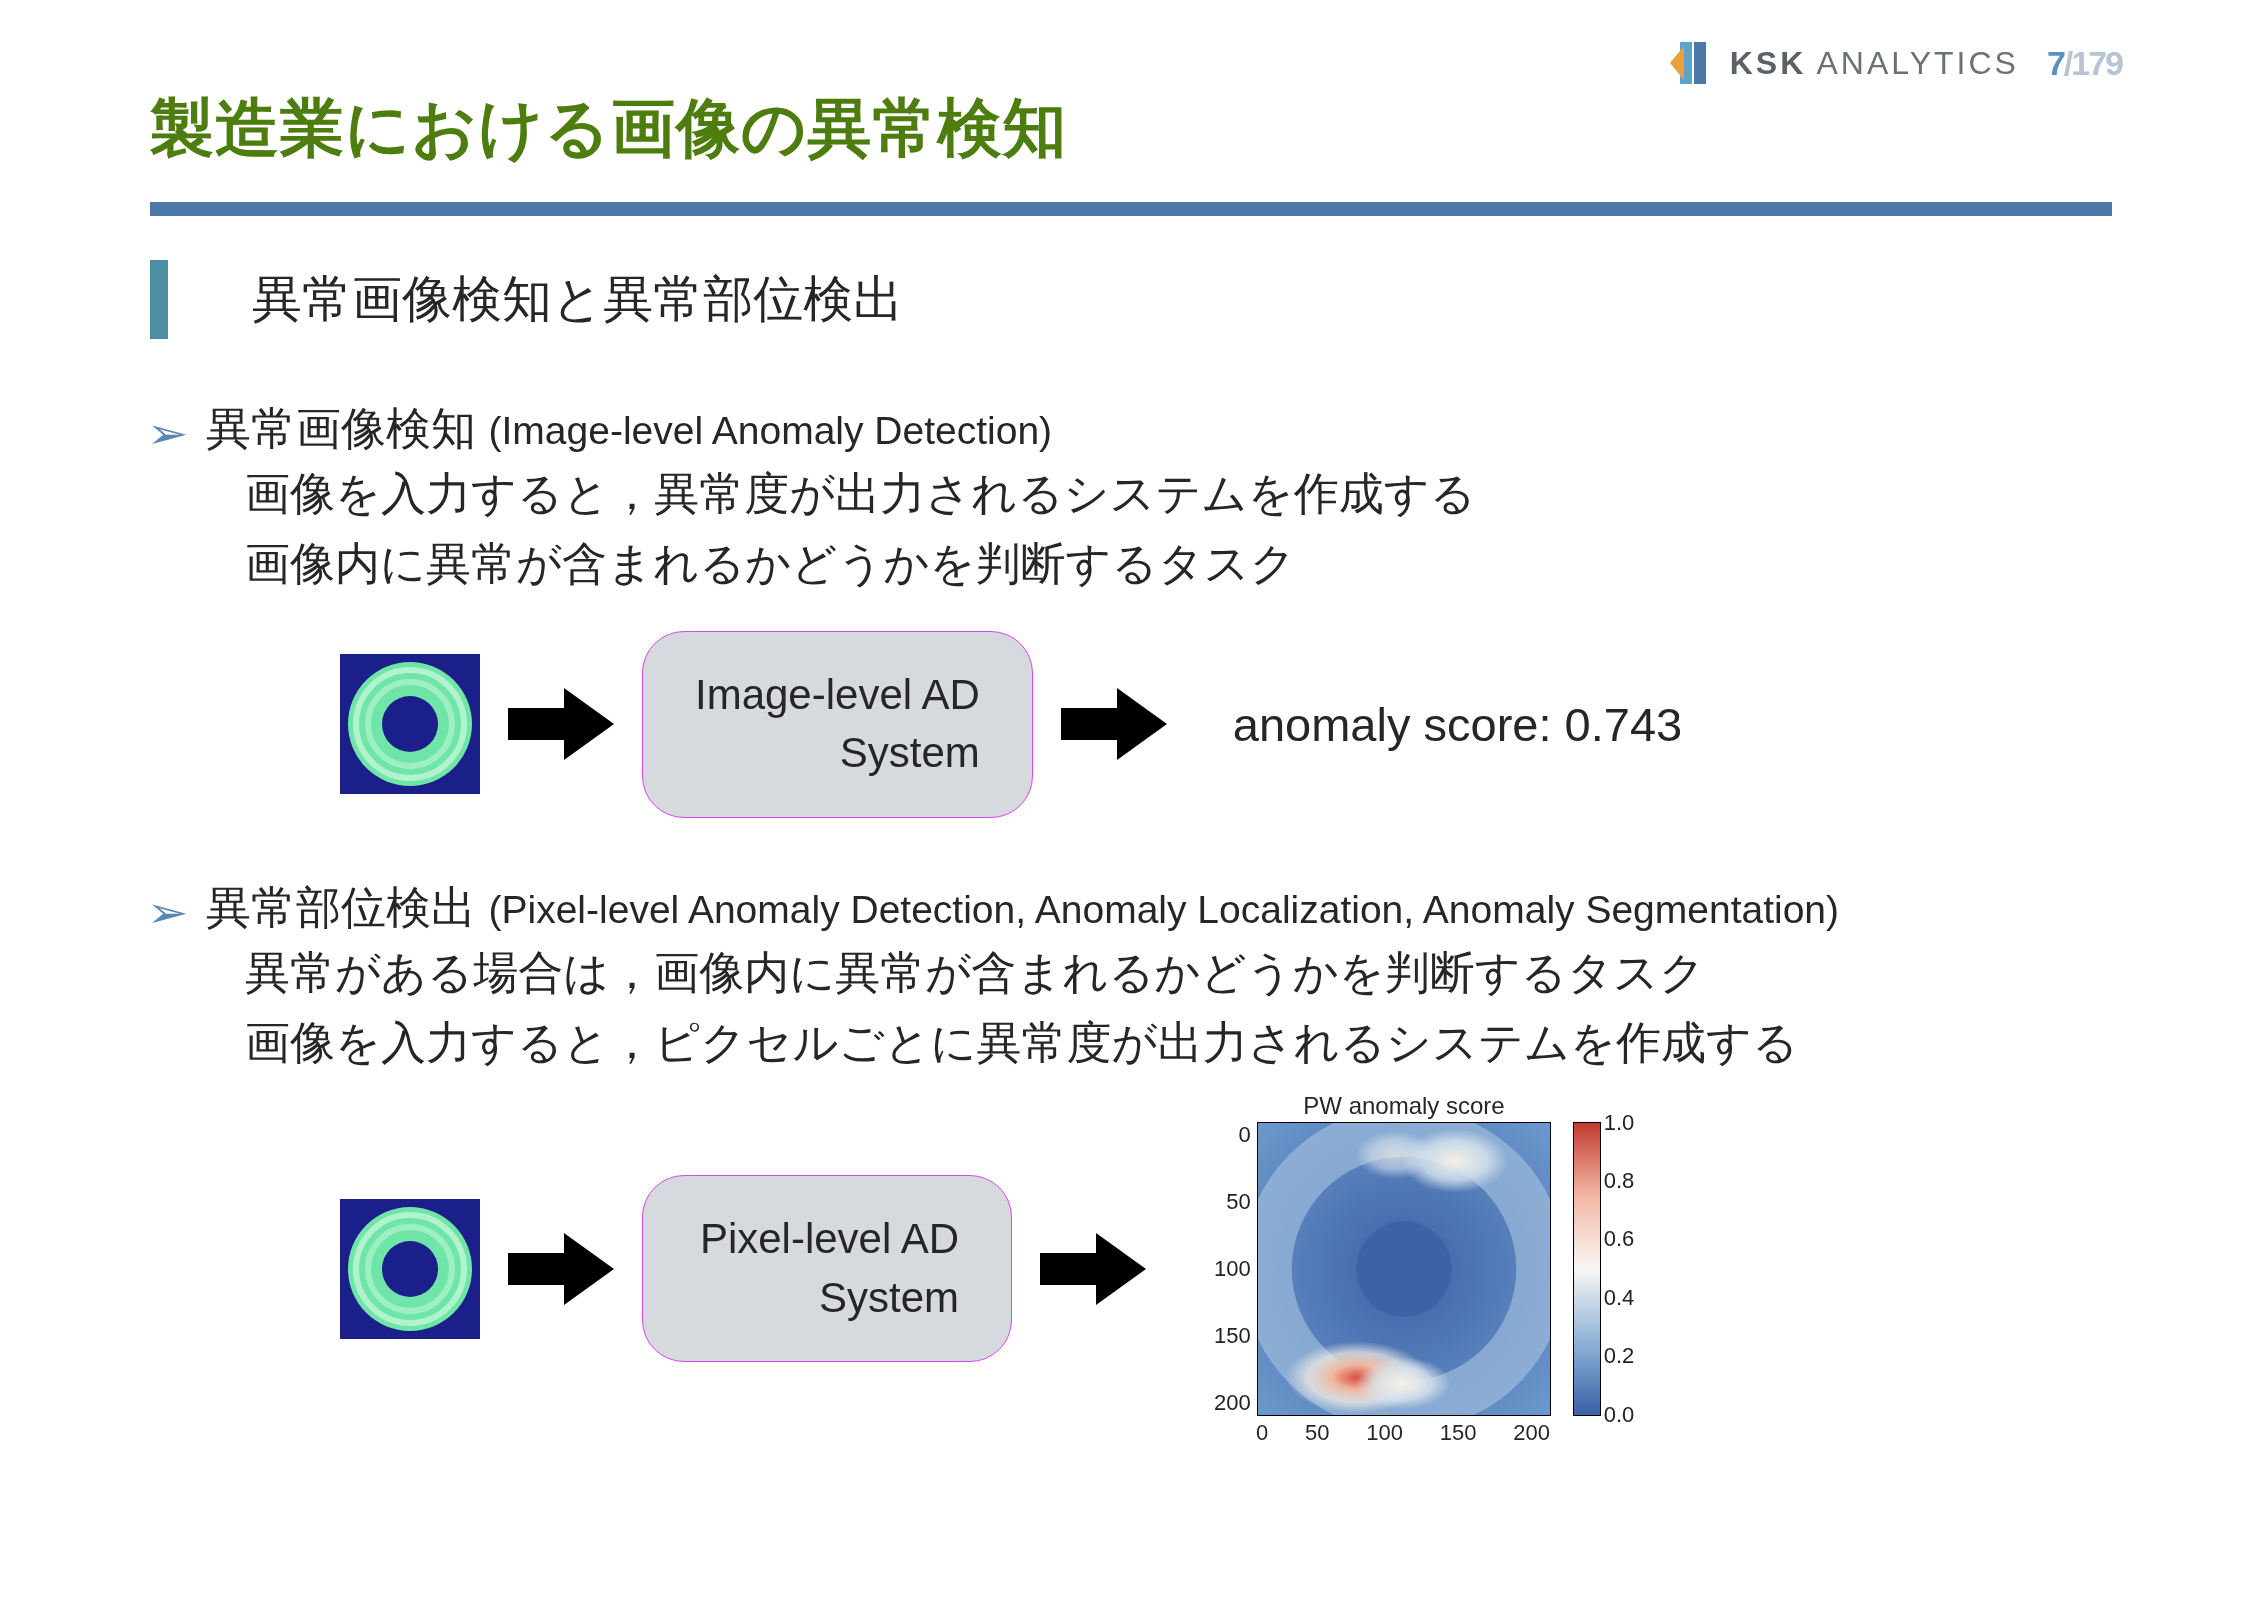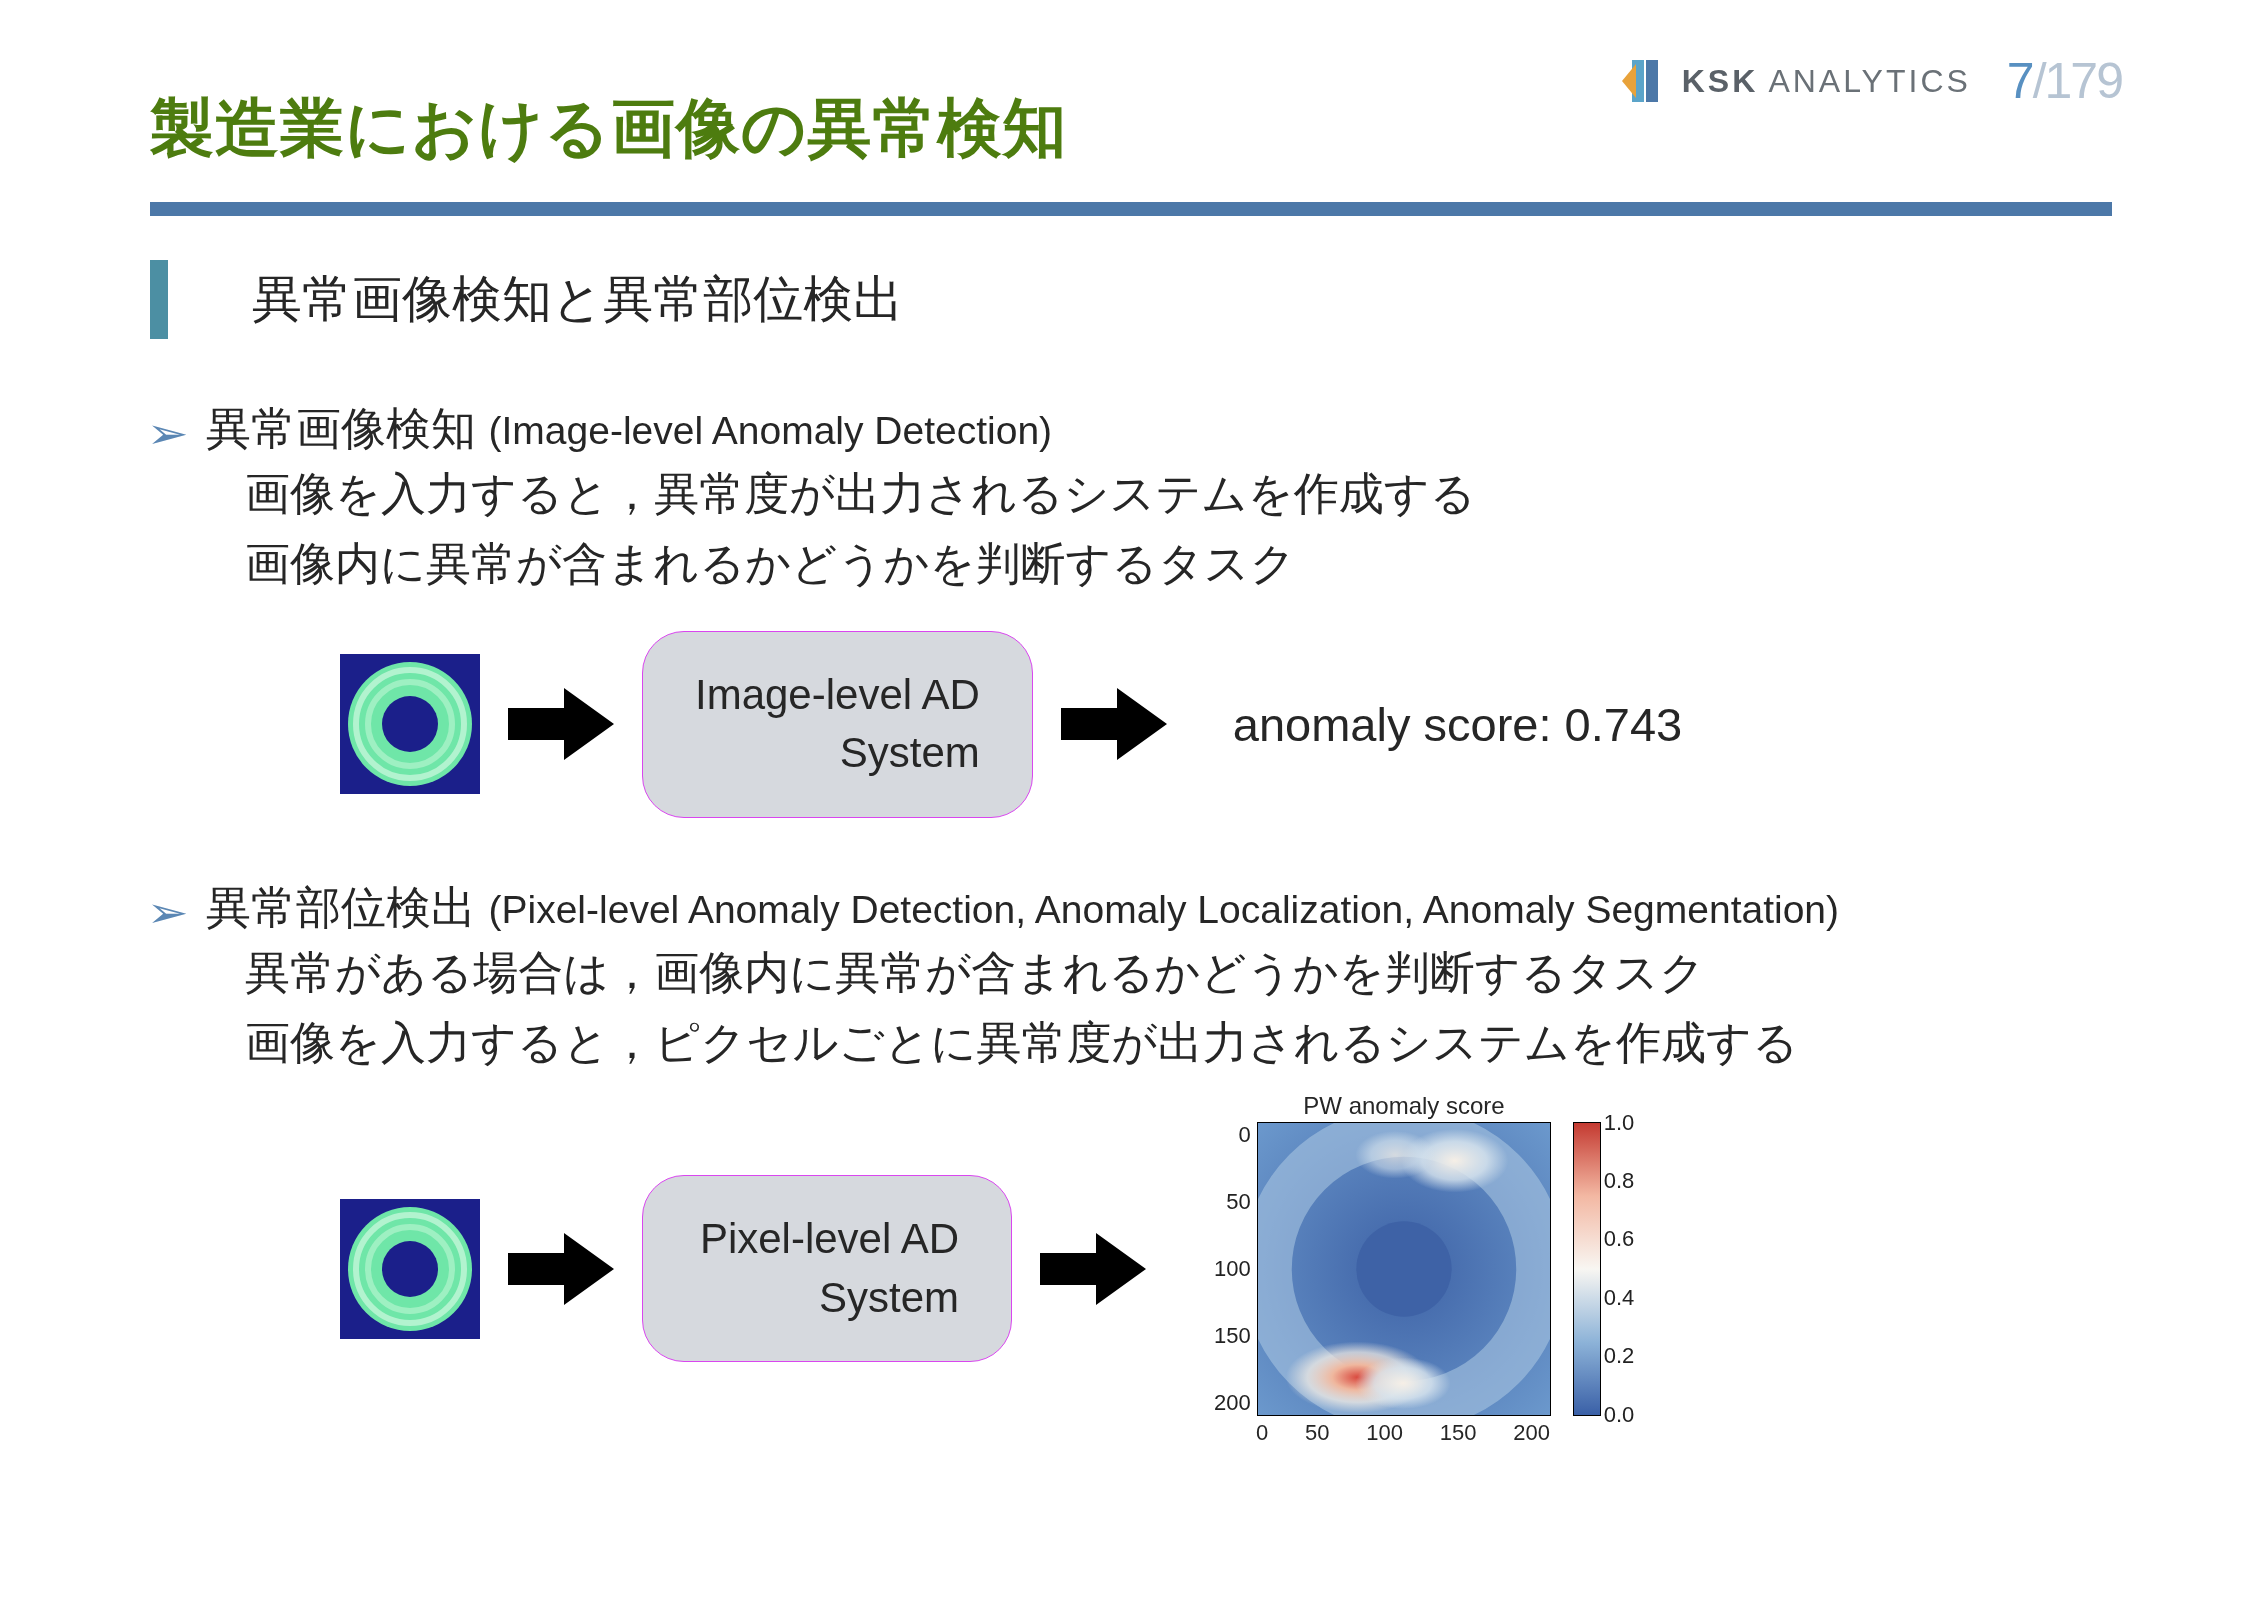--- a/index.html
+++ b/index.html
@@ -10,38 +10,38 @@
       width: 2257px;
       height: 1605px;
       position: relative;
       overflow: hidden;
       padding: 35px 145px 0 150px;
     }
     .header-row {
       display: flex;
       justify-content: flex-end;
       align-items: center;
-      gap: 36px;
+      gap: 28px;
       position: absolute;
-      top: 52px;
+      top: 40px;
       right: 135px;
     }
     .logo-block { display: flex; align-items: center; gap: 14px; }
     .logo-mark {
       width: 46px; height: 46px; position: relative;
     }
     .logo-mark svg { width: 100%; height: 100%; }
     .logo-text {
       font-size: 32px;
       letter-spacing: 3px;
       color: #6a7177;
       font-weight: 400;
     }
     .logo-text b { font-weight: 700; color: #5a6168; }
-    .pager { font-size: 50px; color: #b6c4d3; font-weight: 400; letter-spacing: -2px;}
+    .pager { font-size: 34px; color: #b6c4d3; font-weight: 700; letter-spacing: -2px;}
     .pager .cur { color: #5890c1; }
     .slide-title {
       font-size: 64px;
       font-weight: 700;
       color: #4d7c0f;
       margin-top: 50px;
       margin-bottom: 30px;
       letter-spacing: 1px;
     }
     .title-bar {

